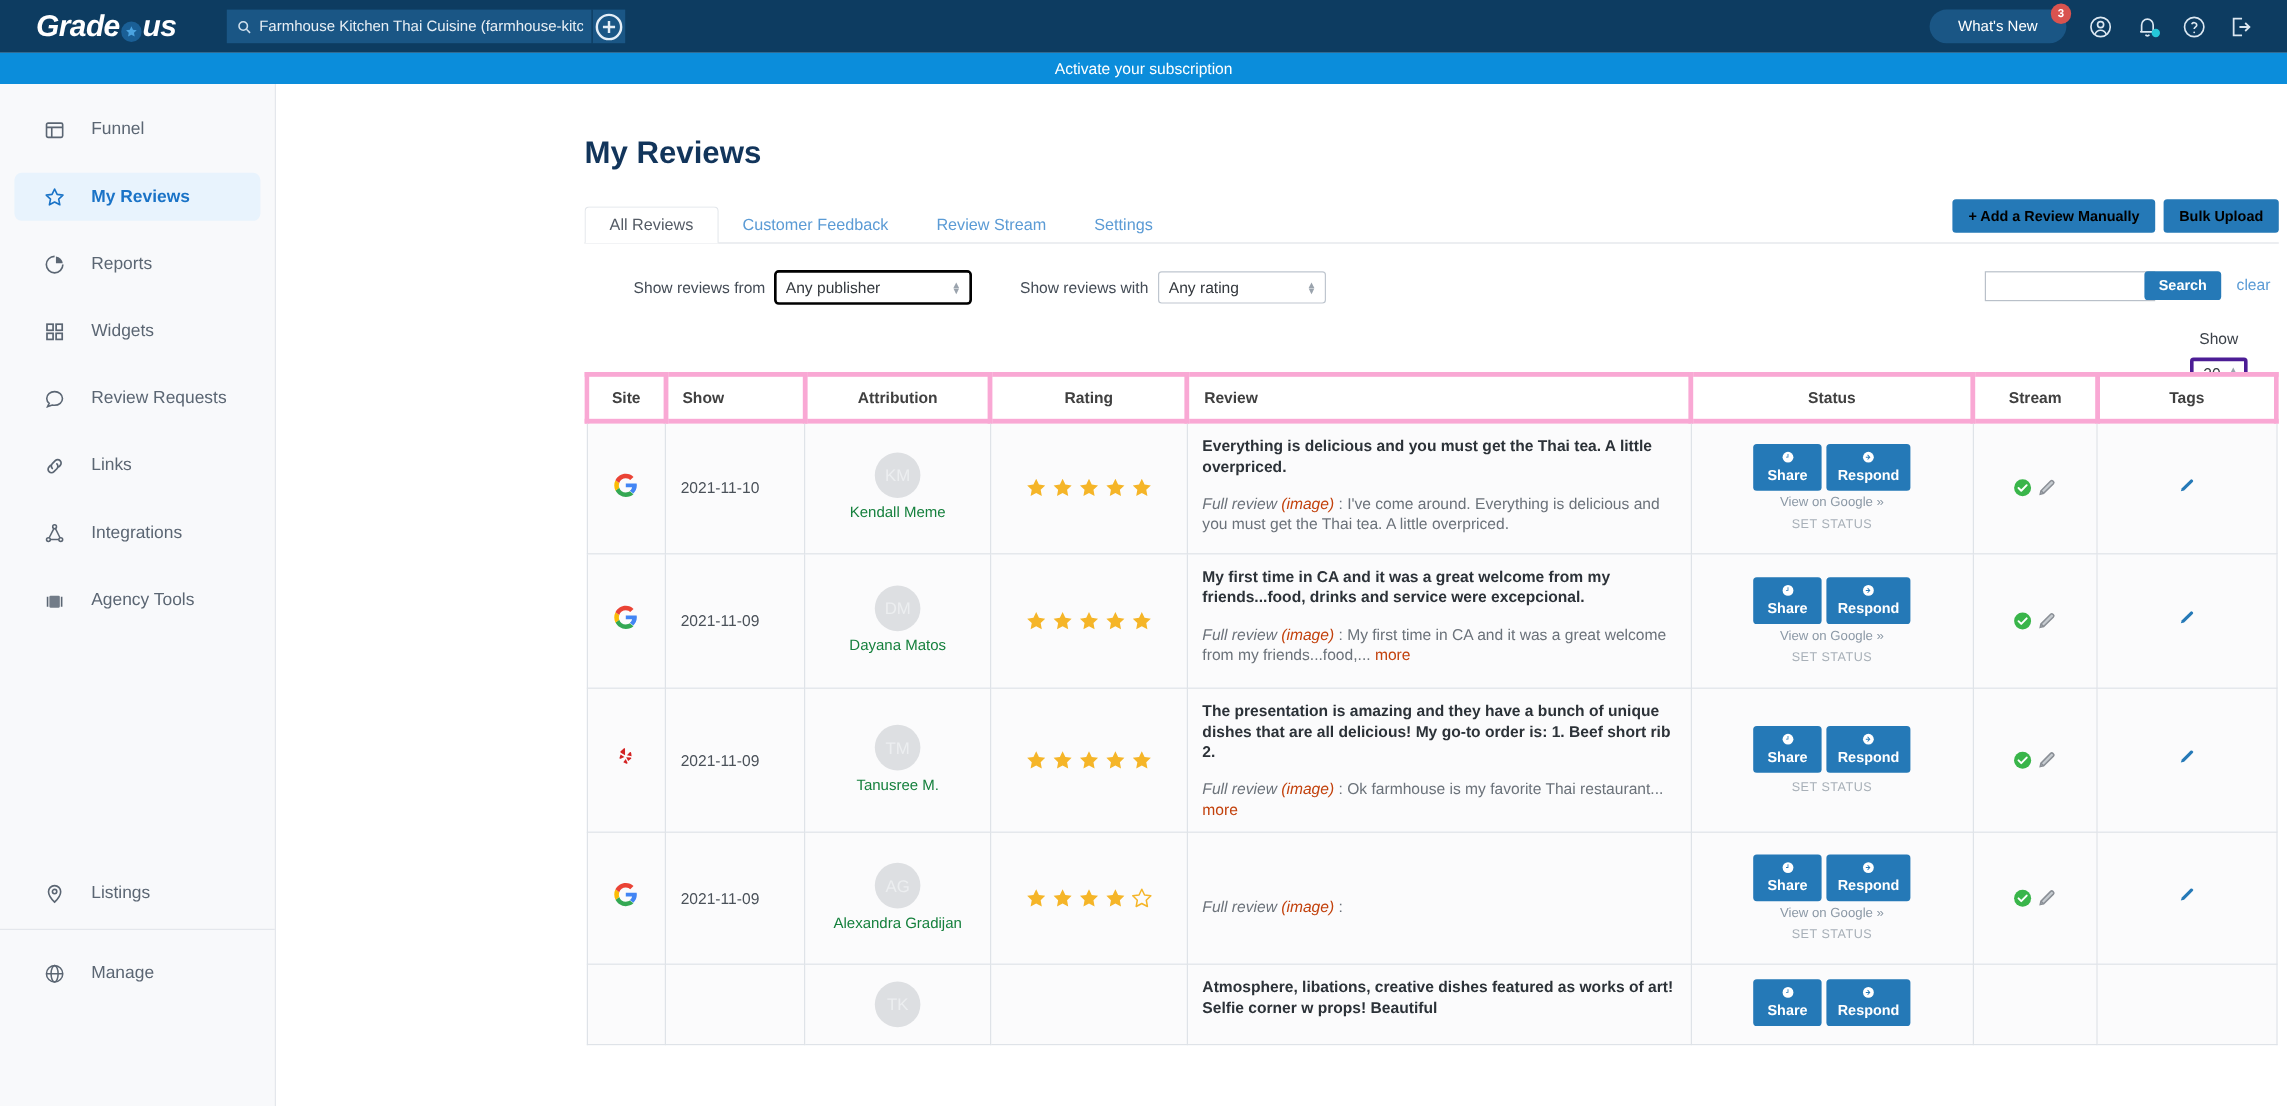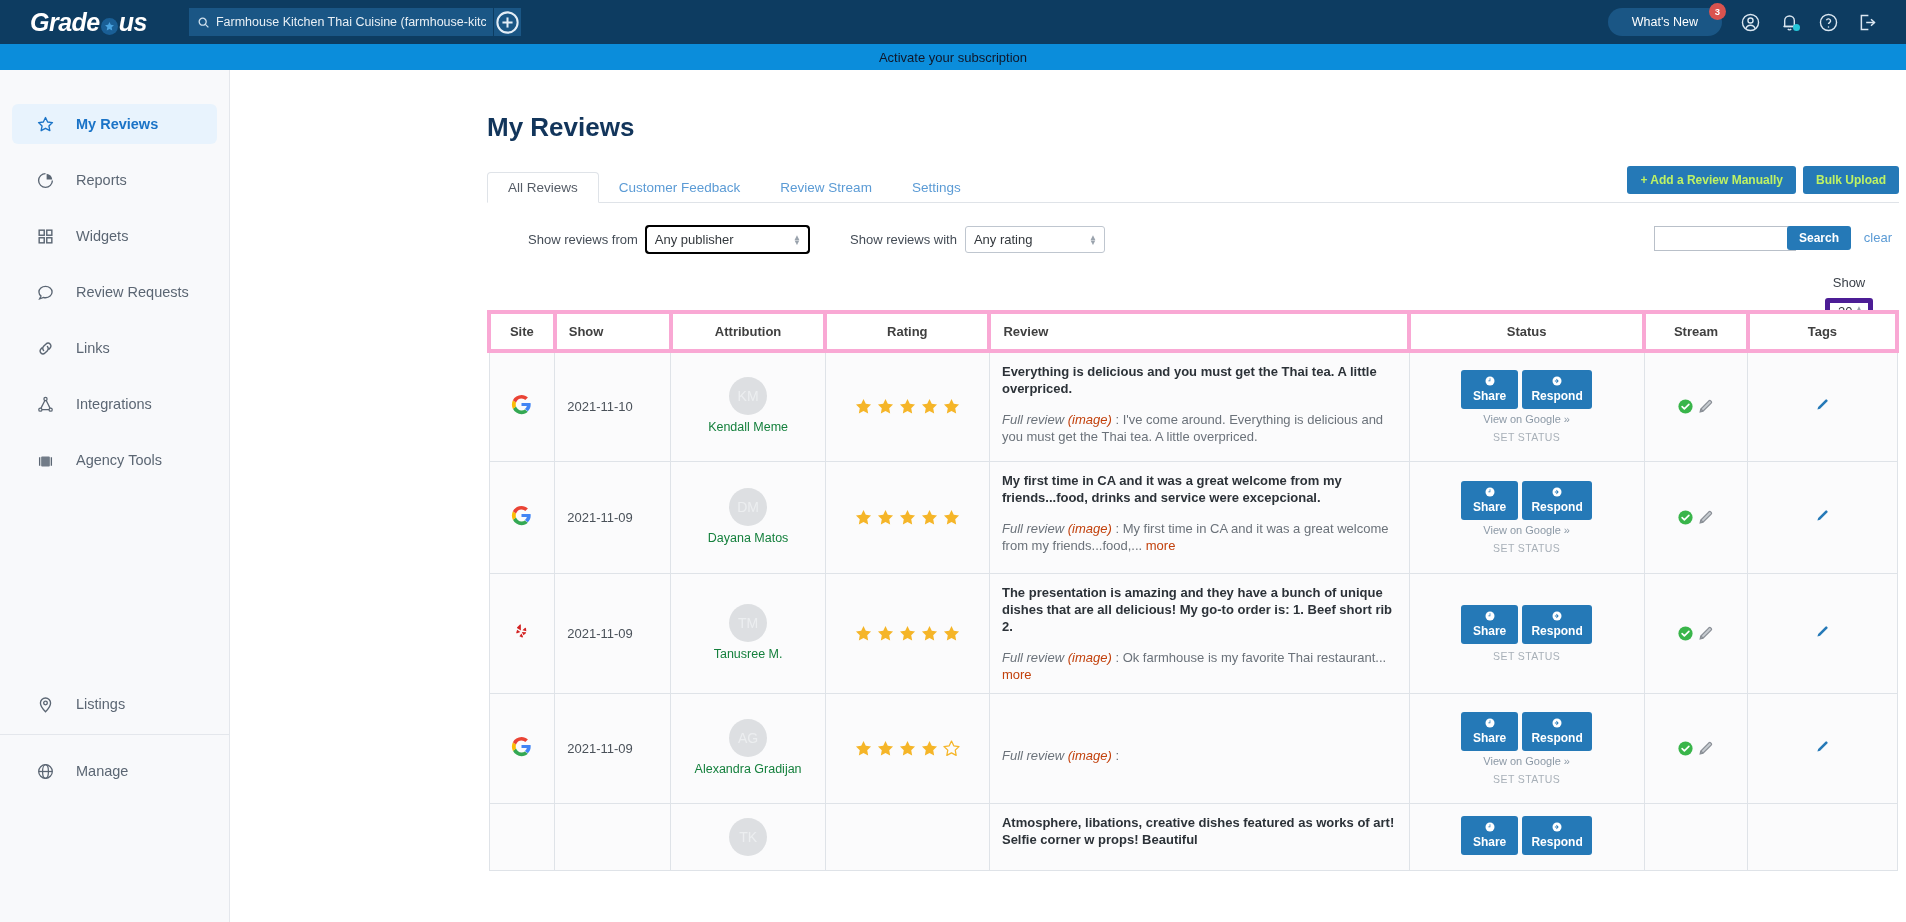--- a/index.html
+++ b/index.html
@@ -56,21 +56,21 @@
   }
   .ticon { cursor: pointer; display: flex; align-items: center; position: relative; }
   .ticon svg { width: 21px; height: 21px; }
   .bell-dot {
     position: absolute; right: 0px; bottom: 2px; width: 7px; height: 7px;
     border-radius: 50%; background: #25c7d9;
   }
   
   .banner {
     position: absolute; top: 44px; left: 0; width: 1906px; height: 26px;
-    background: #0b8ddb; color: #0f172a; font-size: 13px;
+    background: #0b8ddb; color: #ffffff; font-size: 13px;
     display: flex; align-items: center; justify-content: center; cursor: pointer;
   }
   
   .sidebar {
     position: absolute; top: 70px; left: 0; width: 230px; height: 852px;
     background: #f8f9fb; border-right: 1px solid #e4e7ec;
   }
   .nav-item {
     display: flex; align-items: center; height: 40px; margin: 0 12px;
     border-radius: 6px; padding-left: 24px; cursor: pointer;
@@ -94,21 +94,21 @@
   }
   .tab {
     font-size: 13.5px; color: #5b9bd5; padding: 7px 20px; cursor: pointer;
   }
   .tab.active {
     color: #555c66; background: #fff; border: 1px solid #dfe3e8;
     border-bottom: 1px solid #fff; border-radius: 4px 4px 0 0; margin-bottom: -1px;
   }
   .head-btns { position: absolute; right: 0; bottom: 8px; display: flex; gap: 7px; }
   .btn-blue {
-    background: #2579b7; color: #bef264; font-size: 12px; font-weight: bold;
+    background: #2579b7; color: #000000; font-size: 12px; font-weight: bold;
     padding: 7px 13px; border-radius: 3px; cursor: pointer; border: none;
     font-family: "Liberation Sans", sans-serif;
   }
   
   .filters { position: absolute; left: 257px; top: 150px; width: 1412px; height: 40px; }
   .flabel { font-size: 13px; color: #444c56; }
   .fgroup { display: flex; align-items: center; gap: 8px; position: absolute; margin-left: 41px; }
   .sel {
     position: relative; background: #fff; border: 1px solid #bfc6cf; border-radius: 3px;
     height: 27px; display: flex; align-items: center; padding: 0 26px 0 8px;
@@ -131,21 +131,21 @@
   }
   .clear-link {
     position: absolute; right: 7px; top: 10px; font-size: 13px; color: #5b9bd5; cursor: pointer;
   }
   
   .showrow {
     position: absolute; right: 33px; top: 205px; display: flex;
     align-items: center; gap: 8px; font-size: 13px; color: #3b4149; flex-direction: column;
   }
   .numsel {
-    position: relative; border: 5px solid #4c1d95; border-radius: 3px; background: #fff;
+    position: relative; border: 3px solid #4c1d95; border-radius: 3px; background: #fff;
     height: 26px; width: 48px; display: flex; align-items: center; padding-left: 8px;
     font-size: 13px; color: #33383d; cursor: pointer;
   }
   .numsel .arrows {
     position: absolute; right: 5px; top: 50%; transform: translateY(-50%);
     display: flex; flex-direction: column; gap: 2px; color: #9aa3ad; font-size: 8px; line-height: 5px;
   }
   
   .tablewrap {
     position: absolute; left: 257px; top: 240px; width: 1412px; height: 620px;
@@ -264,20 +264,30 @@
   </div>
 </div>
 
 <div class="banner">
   <span>Activate your subscription</span>
 </div>
 
 <div class="sidebar">
   <div style="height:18px"></div>
 
+  <div class="nav-item">
+    <span class="ico">
+      <svg viewBox="0 0 24 24" fill="none" stroke="#5b6673" stroke-width="1.7">
+          <rect x="3.5" y="4.5" width="17" height="15" rx="1.6"></rect>
+          <line x1="3.5" y1="9" x2="20.5" y2="9"></line>
+          <line x1="9" y1="9" x2="9" y2="19.5"></line>
+        </svg>
+    </span>
+    <span class="lbl">Funnel</span>
+  </div>
 
   <div class="nav-item active spaced">
     <span class="ico">
       <svg viewBox="0 0 24 24" fill="none" stroke="#1a73c7" stroke-width="1.7" stroke-linejoin="round">
           <path d="M12 3.2l2.7 5.6 6.1.8-4.5 4.2 1.2 6-5.5-3-5.5 3 1.2-6L3.2 9.6l6.1-.8z"></path>
         </svg>
     </span>
     <span class="lbl">My Reviews</span>
   </div>
 

